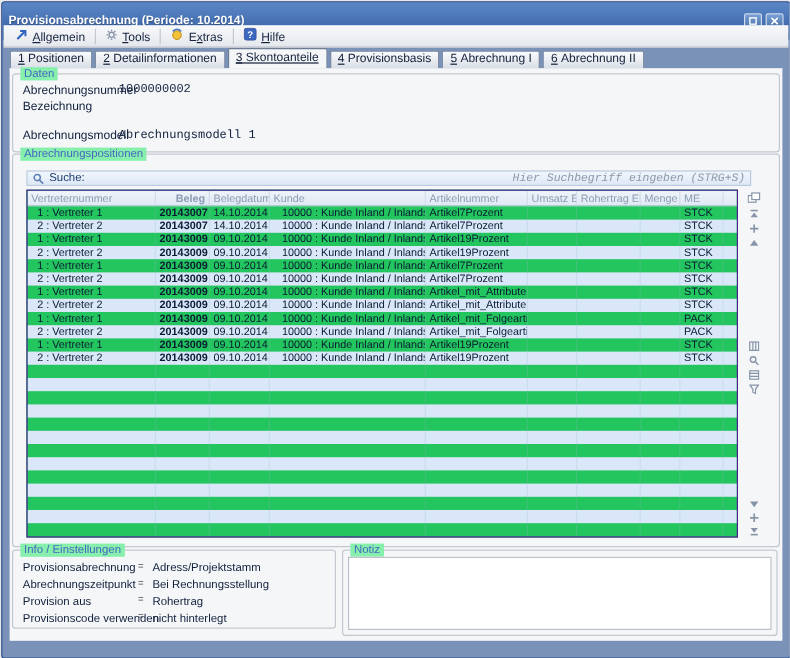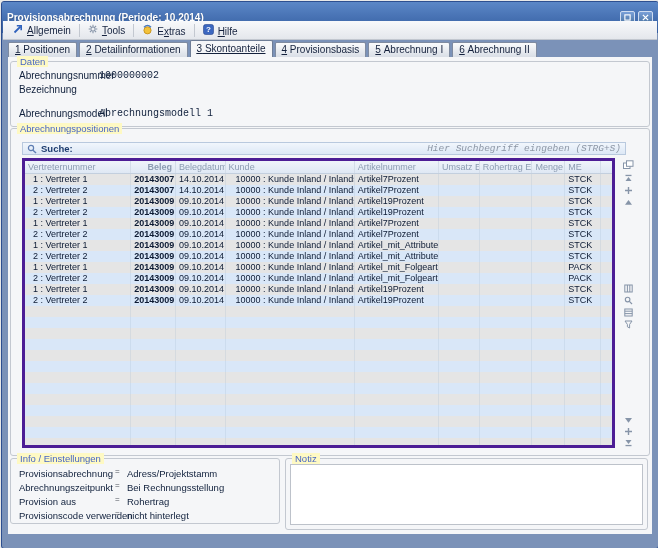--- a/index.html
+++ b/index.html
@@ -26,37 +26,37 @@
   .tab{font-size:10px;color:#14213c;padding:1px 6px 2px;height:11px;line-height:11px;
        background:linear-gradient(#fafbfc,#d9dee6);border:1px solid #7f8ba0;border-bottom:none;
        border-radius:2px 2px 0 0;margin-right:2px;white-space:nowrap;}
   .tab u{text-decoration:underline;}
   .tab.active{background:#f5f6f8;height:13px;line-height:13px;position:relative;z-index:2;
               border-color:#6e7d96;text-decoration:underline;}
   
   .content{position:absolute;top:55px;left:6px;width:644px;height:477px;background:#f5f6f8;
            border-top:1px solid #f5f6f8;box-sizing:border-box;}
   .group{position:absolute;border:1px solid #c3c8d0;border-radius:3px;}
-  .glabel{position:absolute;top:-6px;left:6px;background:#fef9c3;padding:0 3px;
+  .glabel{position:absolute;top:-6px;left:6px;background:#86efac;padding:0 3px;
           color:#4766c4;font-size:9.5px;line-height:11px;}
   
   .frow{position:absolute;font-size:10px;color:#10203c;white-space:nowrap;}
   .frow .lbl{position:absolute;left:8px;top:0;width:78px;}
   .frow .val{position:absolute;left:88px;top:0;font-family:Liberation Mono, monospace;}
   
   .search{position:absolute;left:11px;top:13px;width:604px;height:13px;
           background:linear-gradient(#f1f6fc,#dde8f6);border:1px solid #b9c9de;
           display:flex;align-items:center;gap:4px;padding:0 4px;box-sizing:border-box;font-size:9.5px;}
-  .search .slbl{font-weight:bold;color:#1d3c6e;}
+  .search .slbl{font-weight:normal;color:#1d3c6e;}
   .search input{flex:1;border:none;background:transparent;outline:none;
                 font-family:Liberation Mono, monospace;font-size:9.5px;font-style:italic;color:#6d7684;height:11px;padding:0;text-align:right;}
   .search input::placeholder{color:#8d97a6;font-style:italic;}
   
-  .table{position:absolute;left:11px;top:29px;width:593px;height:290px;background:#e5e5e5;
-         border:3px solid #4c1d95;box-sizing:border-box;overflow:hidden;}
+  .table{position:absolute;left:11px;top:29px;width:593px;height:290px;background:#22c55e;
+         border:1px solid #4c1d95;box-sizing:border-box;overflow:hidden;}
   .thead{display:flex;height:12px;background:linear-gradient(#eff4fa,#dfe8f4);
          border-bottom:1px solid #c3cfde;color:#8c9cb2;font-size:9px;line-height:12px;}
   .th{box-sizing:border-box;padding:0 3px;border-right:1px solid #d4dde9;overflow:hidden;white-space:nowrap;}
   .tr{display:flex;height:11px;font-size:9px;line-height:11px;color:#0c1a33;}
   .tr.odd{background:#d9e7f8;}
   .td{box-sizing:border-box;padding:0 3px;border-right:1px solid rgba(160,180,205,.22);
       overflow:hidden;white-space:nowrap;}
   .c0{width:107px;} .c1{width:45px;text-align:right;font-weight:bold;} .c2{width:50px;} .c3{width:130px;}
   .c4{width:85px;} .c5{width:41px;} .c6{width:53px;} .c7{width:33px;} .c8{width:36px;}
   .c9{width:11px;border-right:none;}

